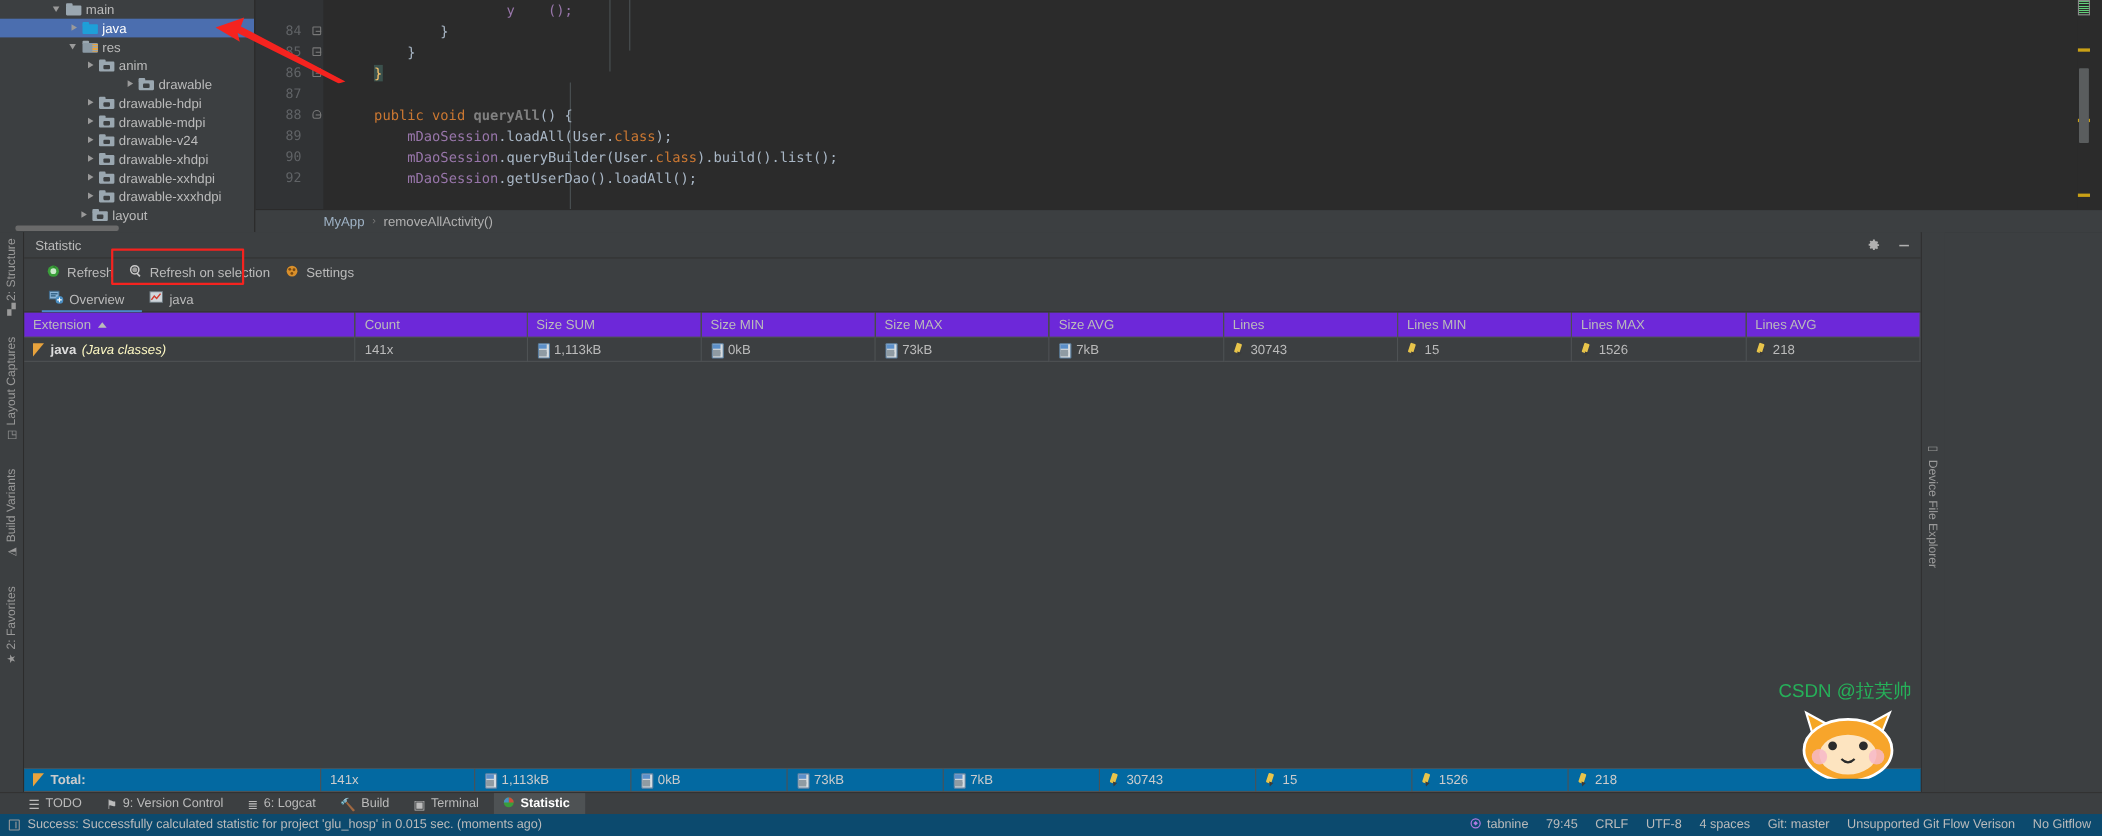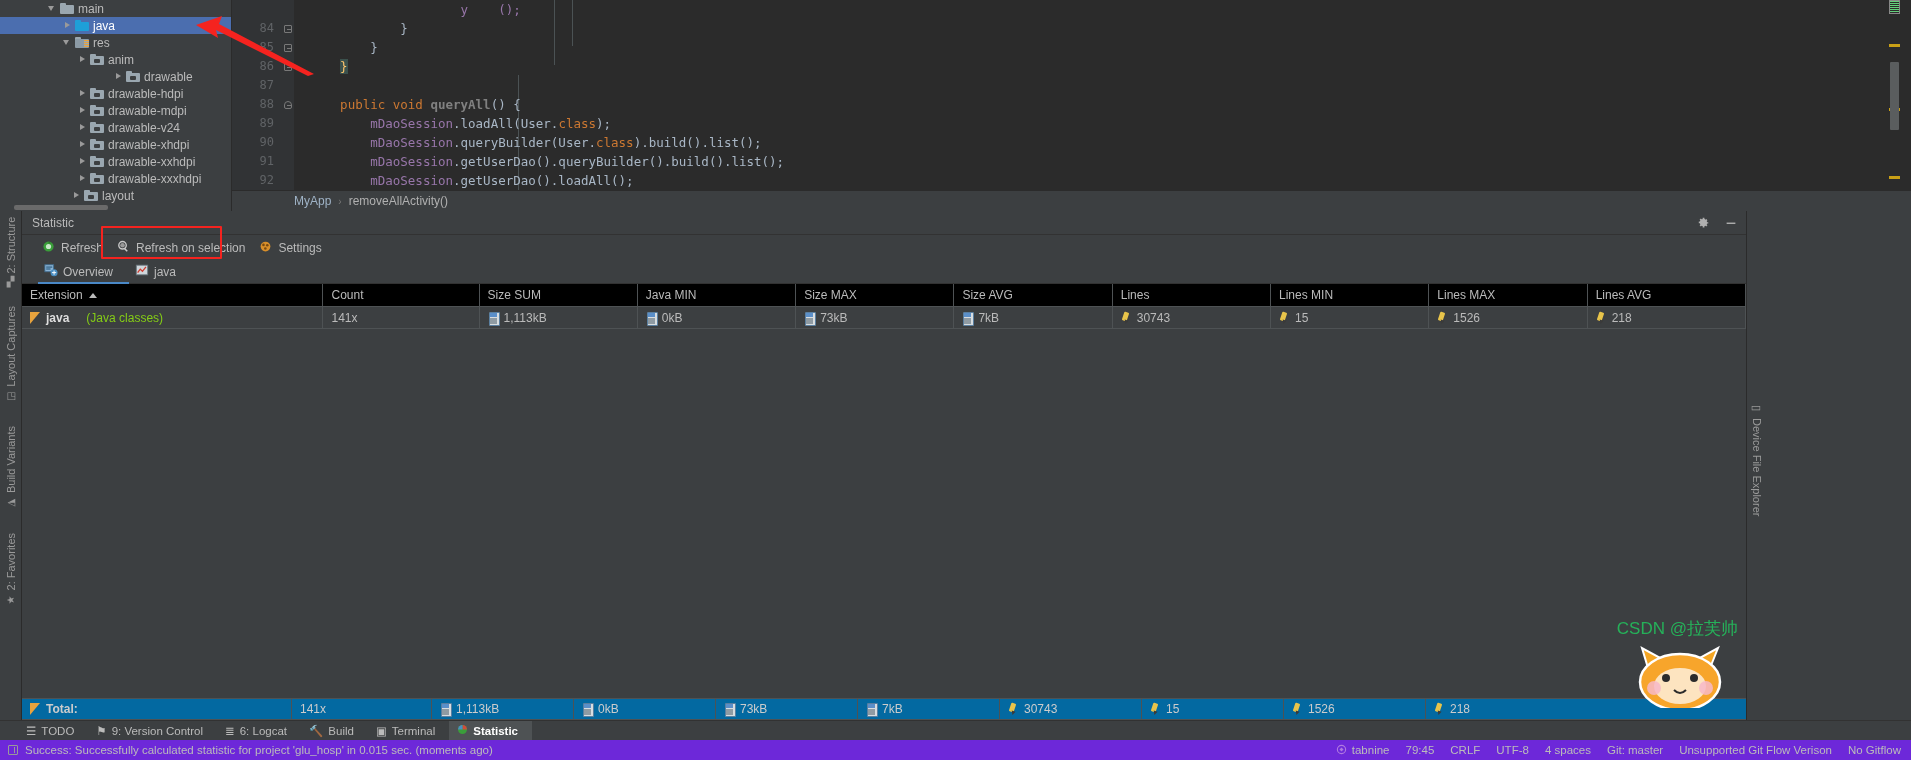--- a/index.html
+++ b/index.html
@@ -208,38 +208,38 @@
   }
   .stab.active::after {
     content: ""; position: absolute; left: 0; right: 0; bottom: -1px;
     height: 2px; background: #4a88c7;
   }
 
   
   .tbl-wrap { flex: 1; position: relative; overflow: hidden; background: #3c3f41; }
   .tbl { width: 100%; border-collapse: collapse; table-layout: fixed; }
   .tbl th {
-    background: #000000; color: #bbbbbb; font-size: 12px; font-weight: normal;
+    background: #6d28d9; color: #bbbbbb; font-size: 12px; font-weight: normal;
     text-align: left; padding: 4px 0 4px 8px; height: 21px;
     border-right: 1px solid #4e5254; border-bottom: 1px solid #4e5254;
     white-space: nowrap; overflow: hidden;
   }
   .tbl td {
     font-size: 12px; color: #bbbbbb; padding: 3px 0 3px 8px; height: 22px;
     border-right: 1px solid #4e5254; border-bottom: 1px solid #4e5254;
     white-space: nowrap; overflow: hidden;
   }
   .sort-caret {
     display: inline-block; margin-left: 6px;
     border-left: 4px solid transparent; border-right: 4px solid transparent;
     border-bottom: 5px solid #bbbbbb; vertical-align: middle;
   }
   .cell-flex { display: flex; align-items: center; gap: 5px; }
   .ext-name { font-weight: bold; color: #dddddd; }
-  .ext-desc { color: #84cc16; margin-left: 12px; }
+  .ext-desc { font-style: italic; color: #fef9c3; margin-left: 0; }
 
   .ico-java {
     width: 11px; height: 12px; flex: 0 0 11px; position: relative;
   }
   .ico-java::before {
     content: ""; position: absolute; left: 0; top: 0;
     border-left: 10px solid #e8a33d;
     border-bottom: 12px solid transparent;
   }
   .ico-file {
@@ -289,21 +289,21 @@
   }
   .ttab {
     display: flex; align-items: center; gap: 5px; font-size: 11.5px;
     color: #bbbbbb; padding: 2px 14px 2px 8px; height: 20px;
     white-space: nowrap;
   }
   .ttab.active { background: #4e5254; color: #ffffff; font-weight: bold; }
 
   .status-bar {
     position: absolute; left: 0; bottom: 0; width: 1911px; height: 20px;
-    background: #6d28d9; display: flex; align-items: center;
+    background: #0c4a6e; display: flex; align-items: center;
     font-size: 11.5px; color: #bbbbbb; padding-left: 8px; text-align: center;
   }
   .status-msg { display: flex; align-items: center; gap: 7px; }
   .status-right {
     position: absolute; right: 10px; display: flex; align-items: center; gap: 16px;
   }
   .sq-ico {
     width: 10px; height: 10px; border: 1px solid #9a9a9a; border-radius: 1px;
     position: relative; flex: 0 0 10px;
   }
@@ -475,25 +475,20 @@
           </div>
           <div class="code-line">
             <span class="ln">89</span>
             <span class="fold"></span>
             <span class="code-text"><span class="plain">        </span><span class="fld">mDaoSession</span><span class="plain">.loadAll(User.</span><span class="kw">class</span><span class="plain">);</span></span>
           </div>
           <div class="code-line">
             <span class="ln">90</span>
             <span class="fold"></span>
             <span class="code-text"><span class="plain">        </span><span class="fld">mDaoSession</span><span class="plain">.queryBuilder(User.</span><span class="kw">class</span><span class="plain">).build().list();</span></span>
-          </div>
-          <div class="code-line">
-            <span class="ln">91</span>
-            <span class="fold"></span>
-            <span class="code-text"><span class="plain">        </span><span class="fld">mDaoSession</span><span class="plain">.getUserDao().queryBuilder().build().list();</span></span>
           </div>
           <div class="code-line">
             <span class="ln">92</span>
             <span class="fold"></span>
             <span class="code-text"><span class="plain">        </span><span class="fld">mDaoSession</span><span class="plain">.getUserDao().loadAll();</span></span>
           </div>
 
         </div>
 
         <div class="marker-bar">
@@ -633,21 +628,21 @@
             <col style="width: 142px;">
             <col style="width: 142px;">
             <col style="width: 142px;">
             <col style="width: 142px;">
           </colgroup>
         <thead>
             <tr id="tbl-head">
               <th><span>Extension</span><span class="sort-caret"></span></th>
               <th><span>Count</span></th>
               <th><span>Size SUM</span></th>
-              <th><span>Java MIN</span></th>
+              <th><span>Size MIN</span></th>
               <th><span>Size MAX</span></th>
               <th><span>Size AVG</span></th>
               <th><span>Lines</span></th>
               <th><span>Lines MIN</span></th>
               <th><span>Lines MAX</span></th>
               <th><span>Lines AVG</span></th>
             </tr>
           </thead>
         <tbody id="tbl-body">
             <tr>

